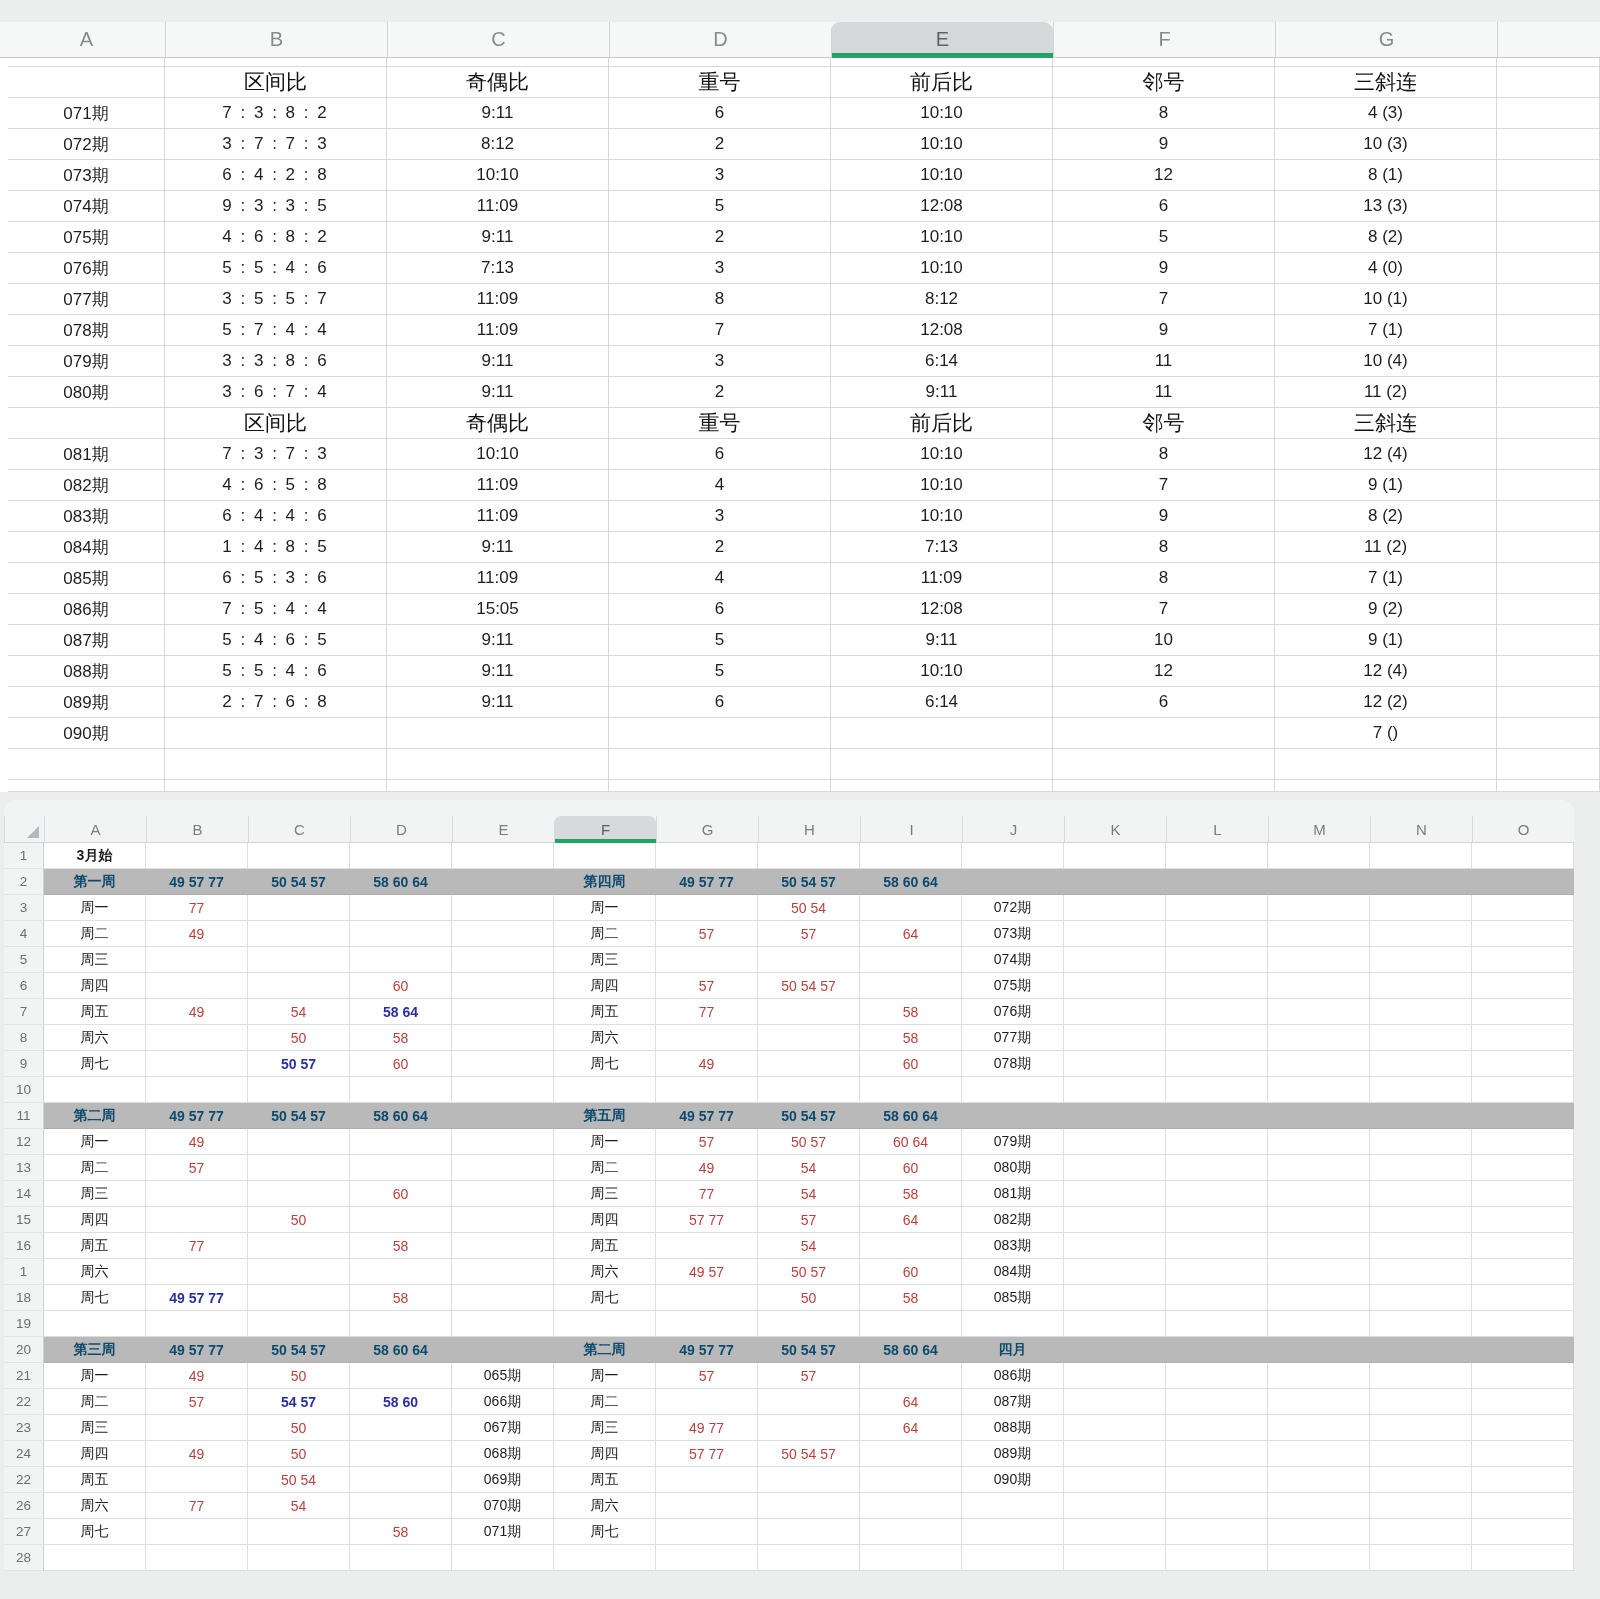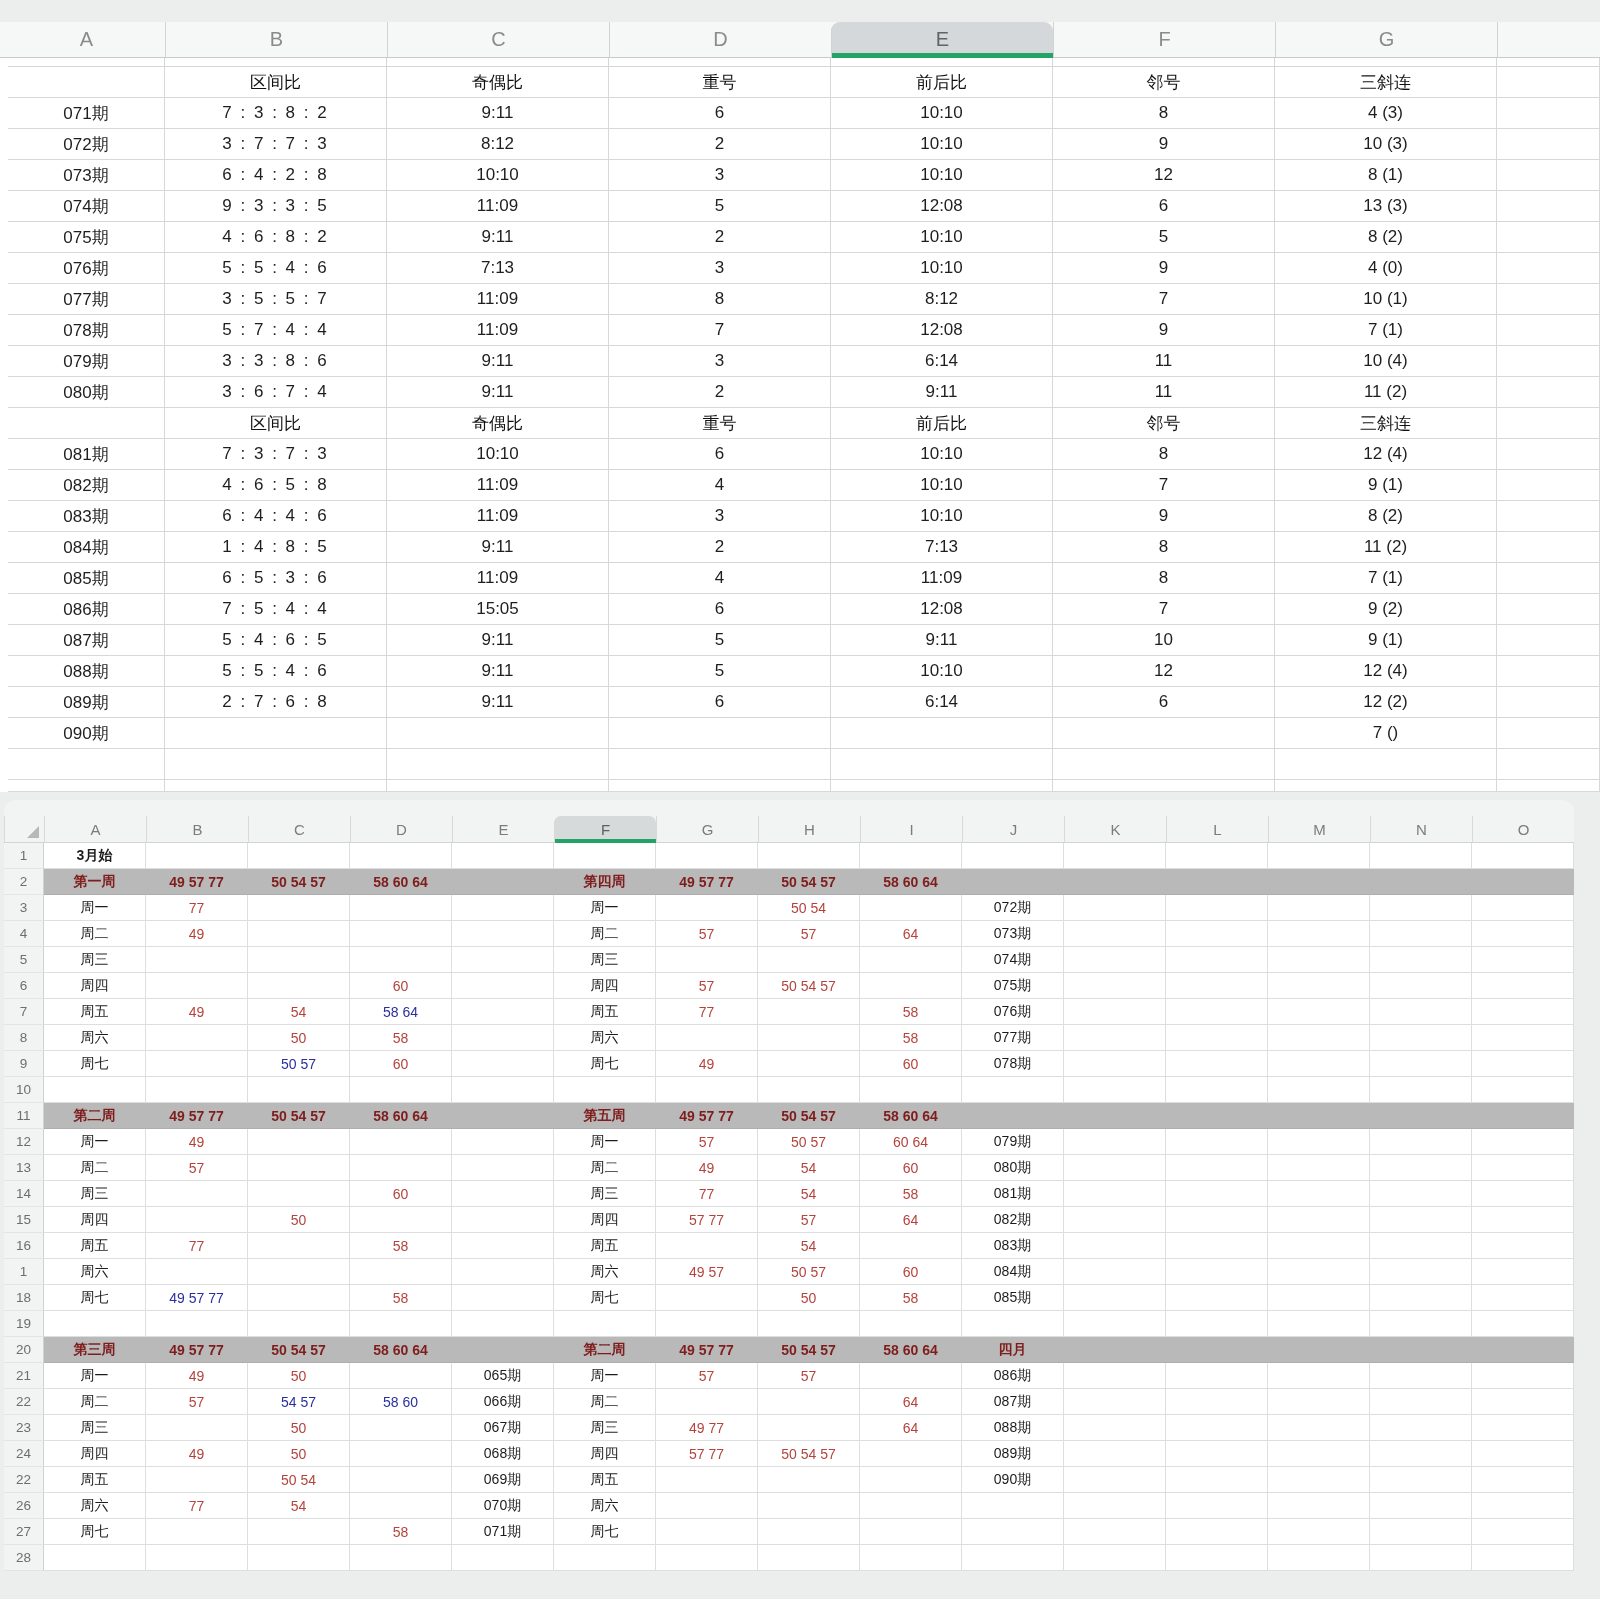--- a/index.html
+++ b/index.html
@@ -16,21 +16,21 @@
   .ts-letter{position:relative;display:flex;align-items:center;justify-content:center;
     color:#8b8b8b;font-size:20px;border-left:1px solid #d2d3d3;}
   .ts-letter:first-child{border-left:none;}
   .ts-letter.sel{background:var(--selbg);border-radius:9px 9px 0 0;color:#5f6466;}
   .ts-letter.sel::after{content:'';position:absolute;left:0;right:0;bottom:-1px;height:5px;background:var(--green);}
   .ts-grid{display:grid;grid-template-columns:157px repeat(6,222px) minmax(0,1fr);
     grid-template-rows:9px repeat(22,31px) 31px 12px;padding-left:8px;background:#fff;}
   .ts-cell{display:flex;align-items:center;justify-content:center;background:#fff;
     border-right:1px solid var(--grid1);border-bottom:1px solid var(--grid1);
     font-size:17px;color:#1e1e1e;white-space:nowrap;overflow:hidden;}
-  .ts-cell.th{font-size:17px;color:#111;}
+  .ts-cell.th{font-size:21px;color:#111;}
   .ts-cell.sp{letter-spacing:2px;}
   .ts-cell.partial{border-bottom:1px solid var(--grid1);}
   
   .sheet-bottom{margin:8px 26px 0 4px;background:var(--gutterbg);
     border-radius:12px 12px 0 0;overflow:hidden;}
   .bs-chrome{height:16px;}
   .bs-letters{display:grid;grid-template-columns:40px repeat(15,minmax(0,1fr));
     height:27px;background:var(--gutterbg);border-bottom:1px solid #d2d4d4;}
   .bs-letter{position:relative;display:flex;align-items:center;justify-content:center;
     color:#7c7c7c;font-size:15px;border-left:1px solid #d8d9d9;}
@@ -40,23 +40,23 @@
   .bs-corner .tri{position:absolute;right:5px;bottom:4px;width:0;height:0;
     border-style:solid;border-width:0 0 12px 12px;border-color:transparent transparent #b4b8ba transparent;}
   .bs-grid{display:grid;grid-template-columns:40px repeat(15,minmax(0,1fr));
     grid-auto-rows:26px;background:#fff;}
   .bs-gutter{display:flex;align-items:center;justify-content:center;background:var(--gutterbg);
     color:#6e6e6e;font-size:13.5px;border-right:1px solid #cfd1d1;border-bottom:1px solid #e3e4e4;}
   .bs-cell{display:flex;align-items:center;justify-content:center;background:#fff;
     border-right:1px solid var(--grid2);border-bottom:1px solid var(--grid2);
     font-size:14px;color:#1c1c1c;white-space:nowrap;overflow:hidden;}
   .bs-cell.band{background:var(--band);border-right-color:var(--band);
-    border-bottom-color:#aeaeae;font-weight:700;color:#7f1d1d;}
+    border-bottom-color:#aeaeae;font-weight:700;color:#0c4a6e;}
   .s-r{color:var(--red);}
-  .s-u{color:var(--blue);font-weight:400;}
+  .s-u{color:var(--blue);font-weight:700;}
   .s-bk{font-weight:700;}
 </style>
 </head>
 <body>
 
 <section class="sheet-top">
   <div class="ts-letters" id="ts-letters">
       <div class="ts-letter">A</div>
       <div class="ts-letter">B</div>
       <div class="ts-letter">C</div>

